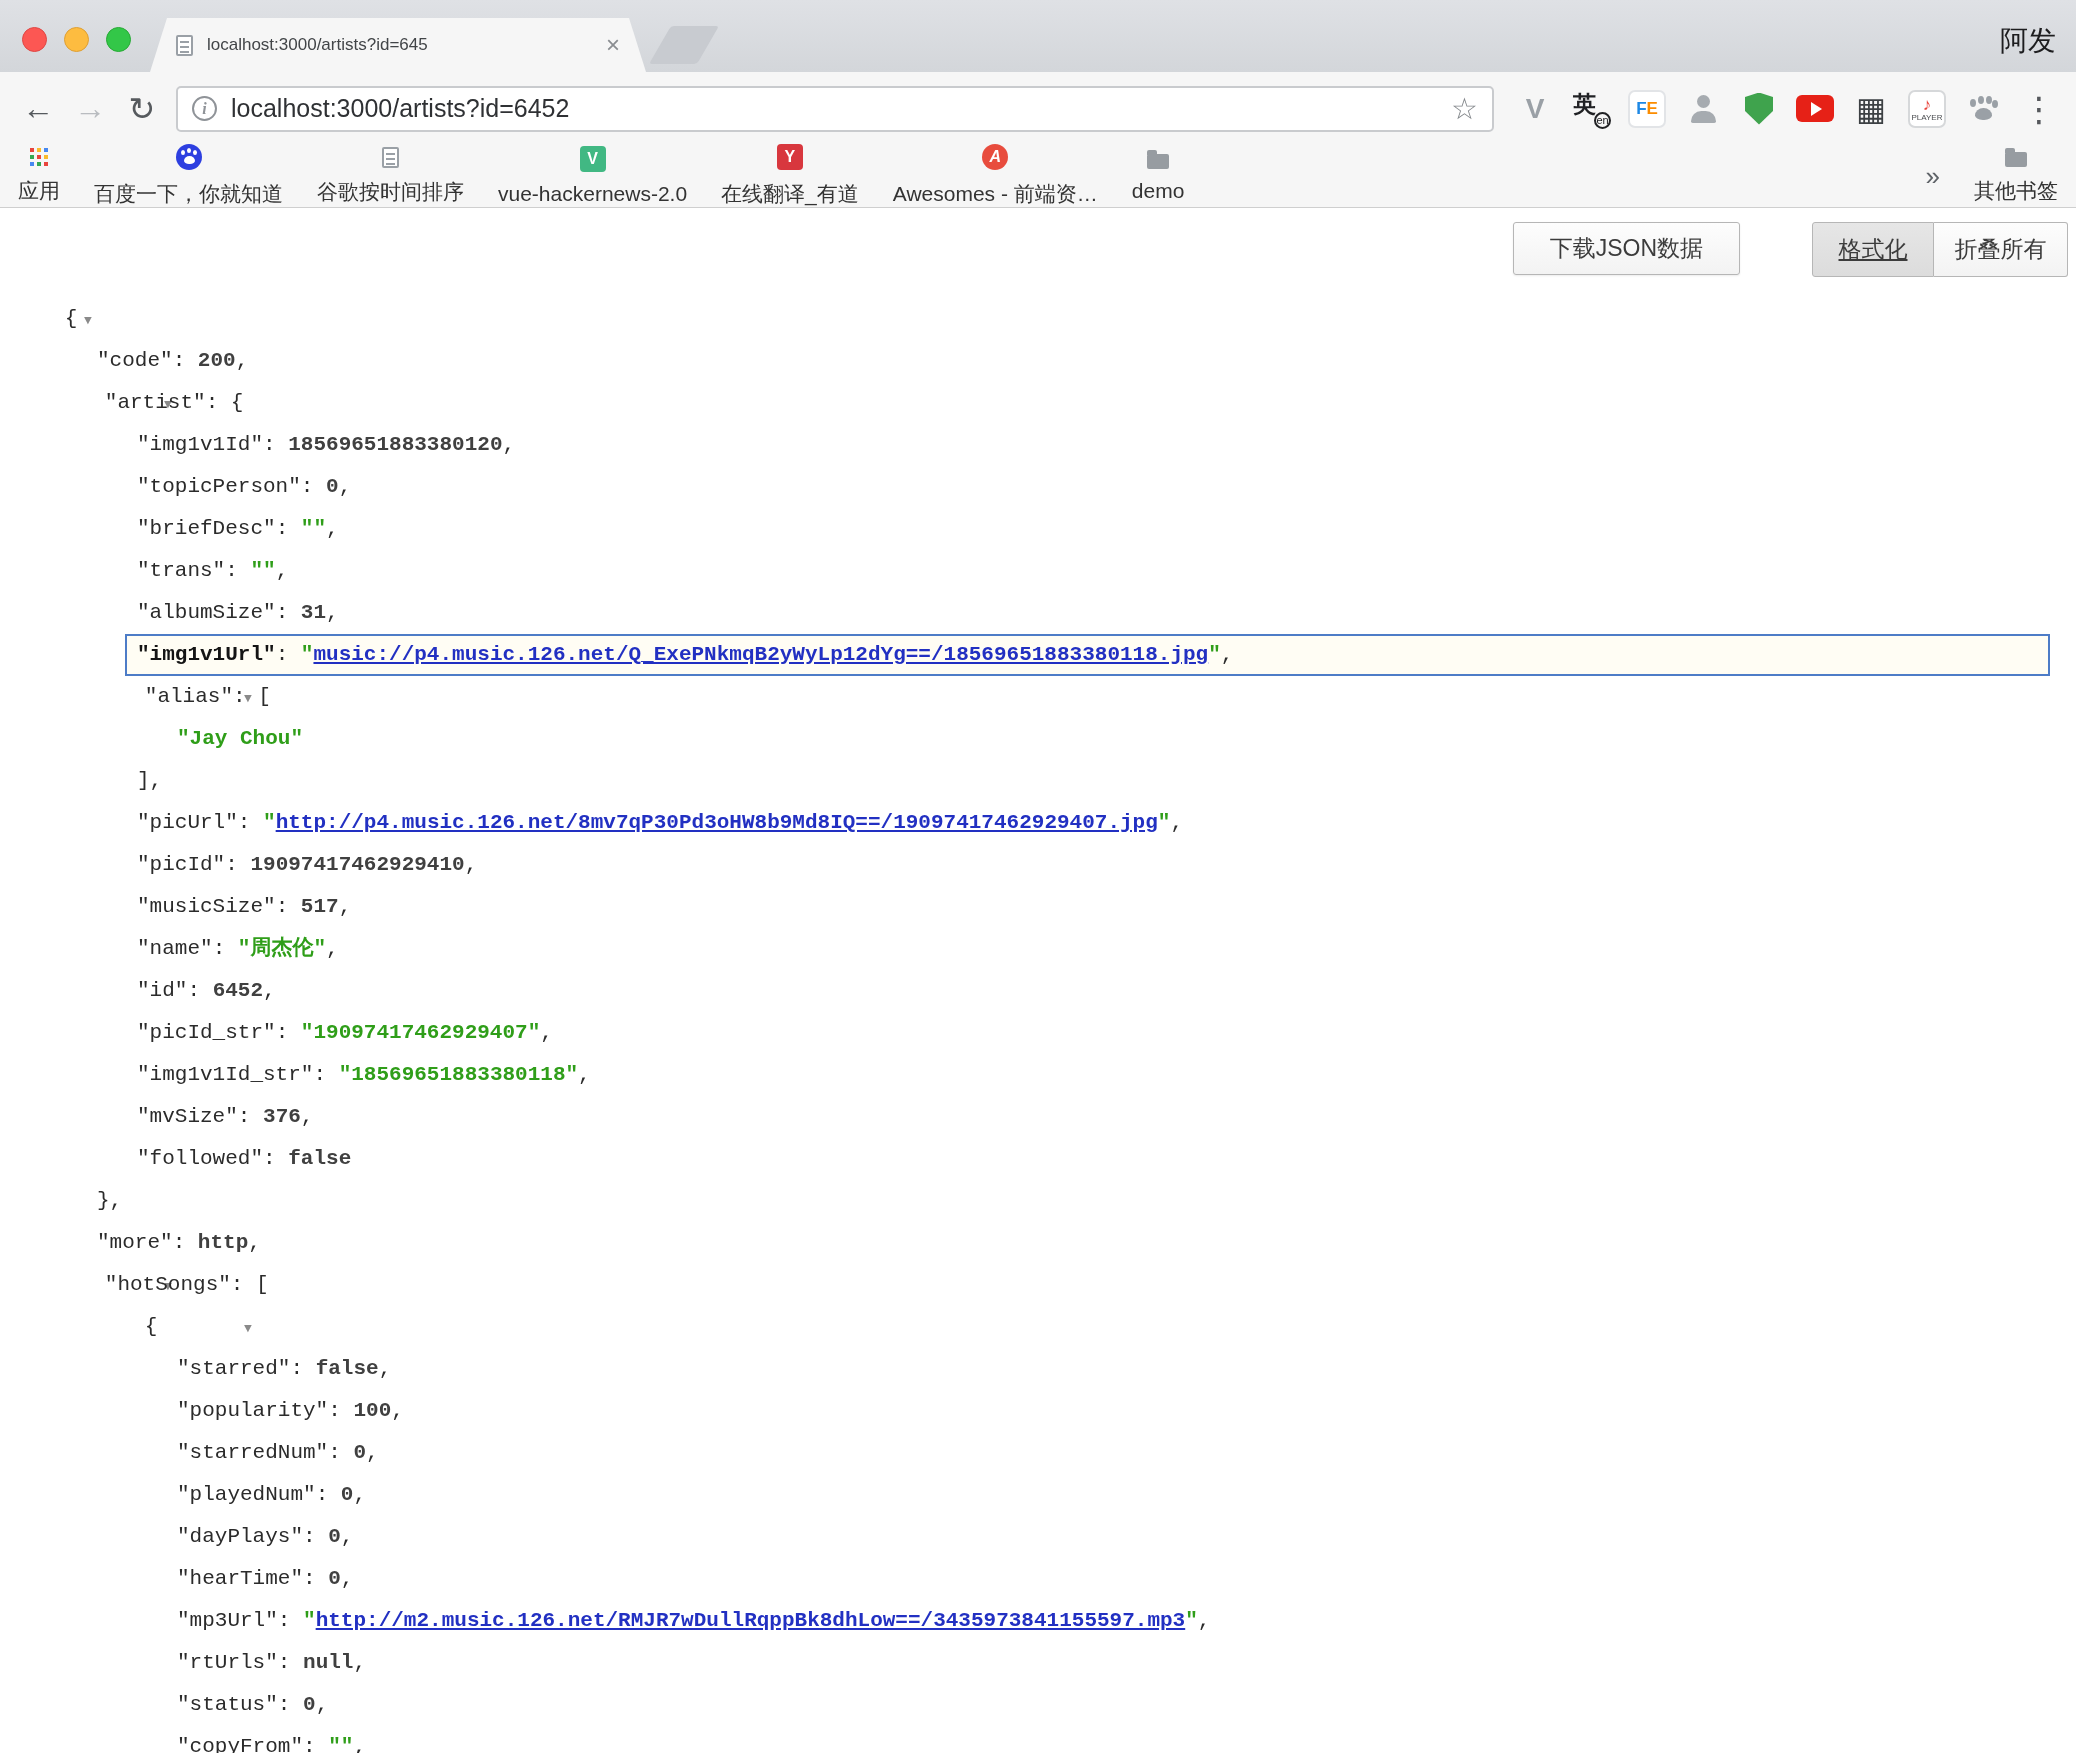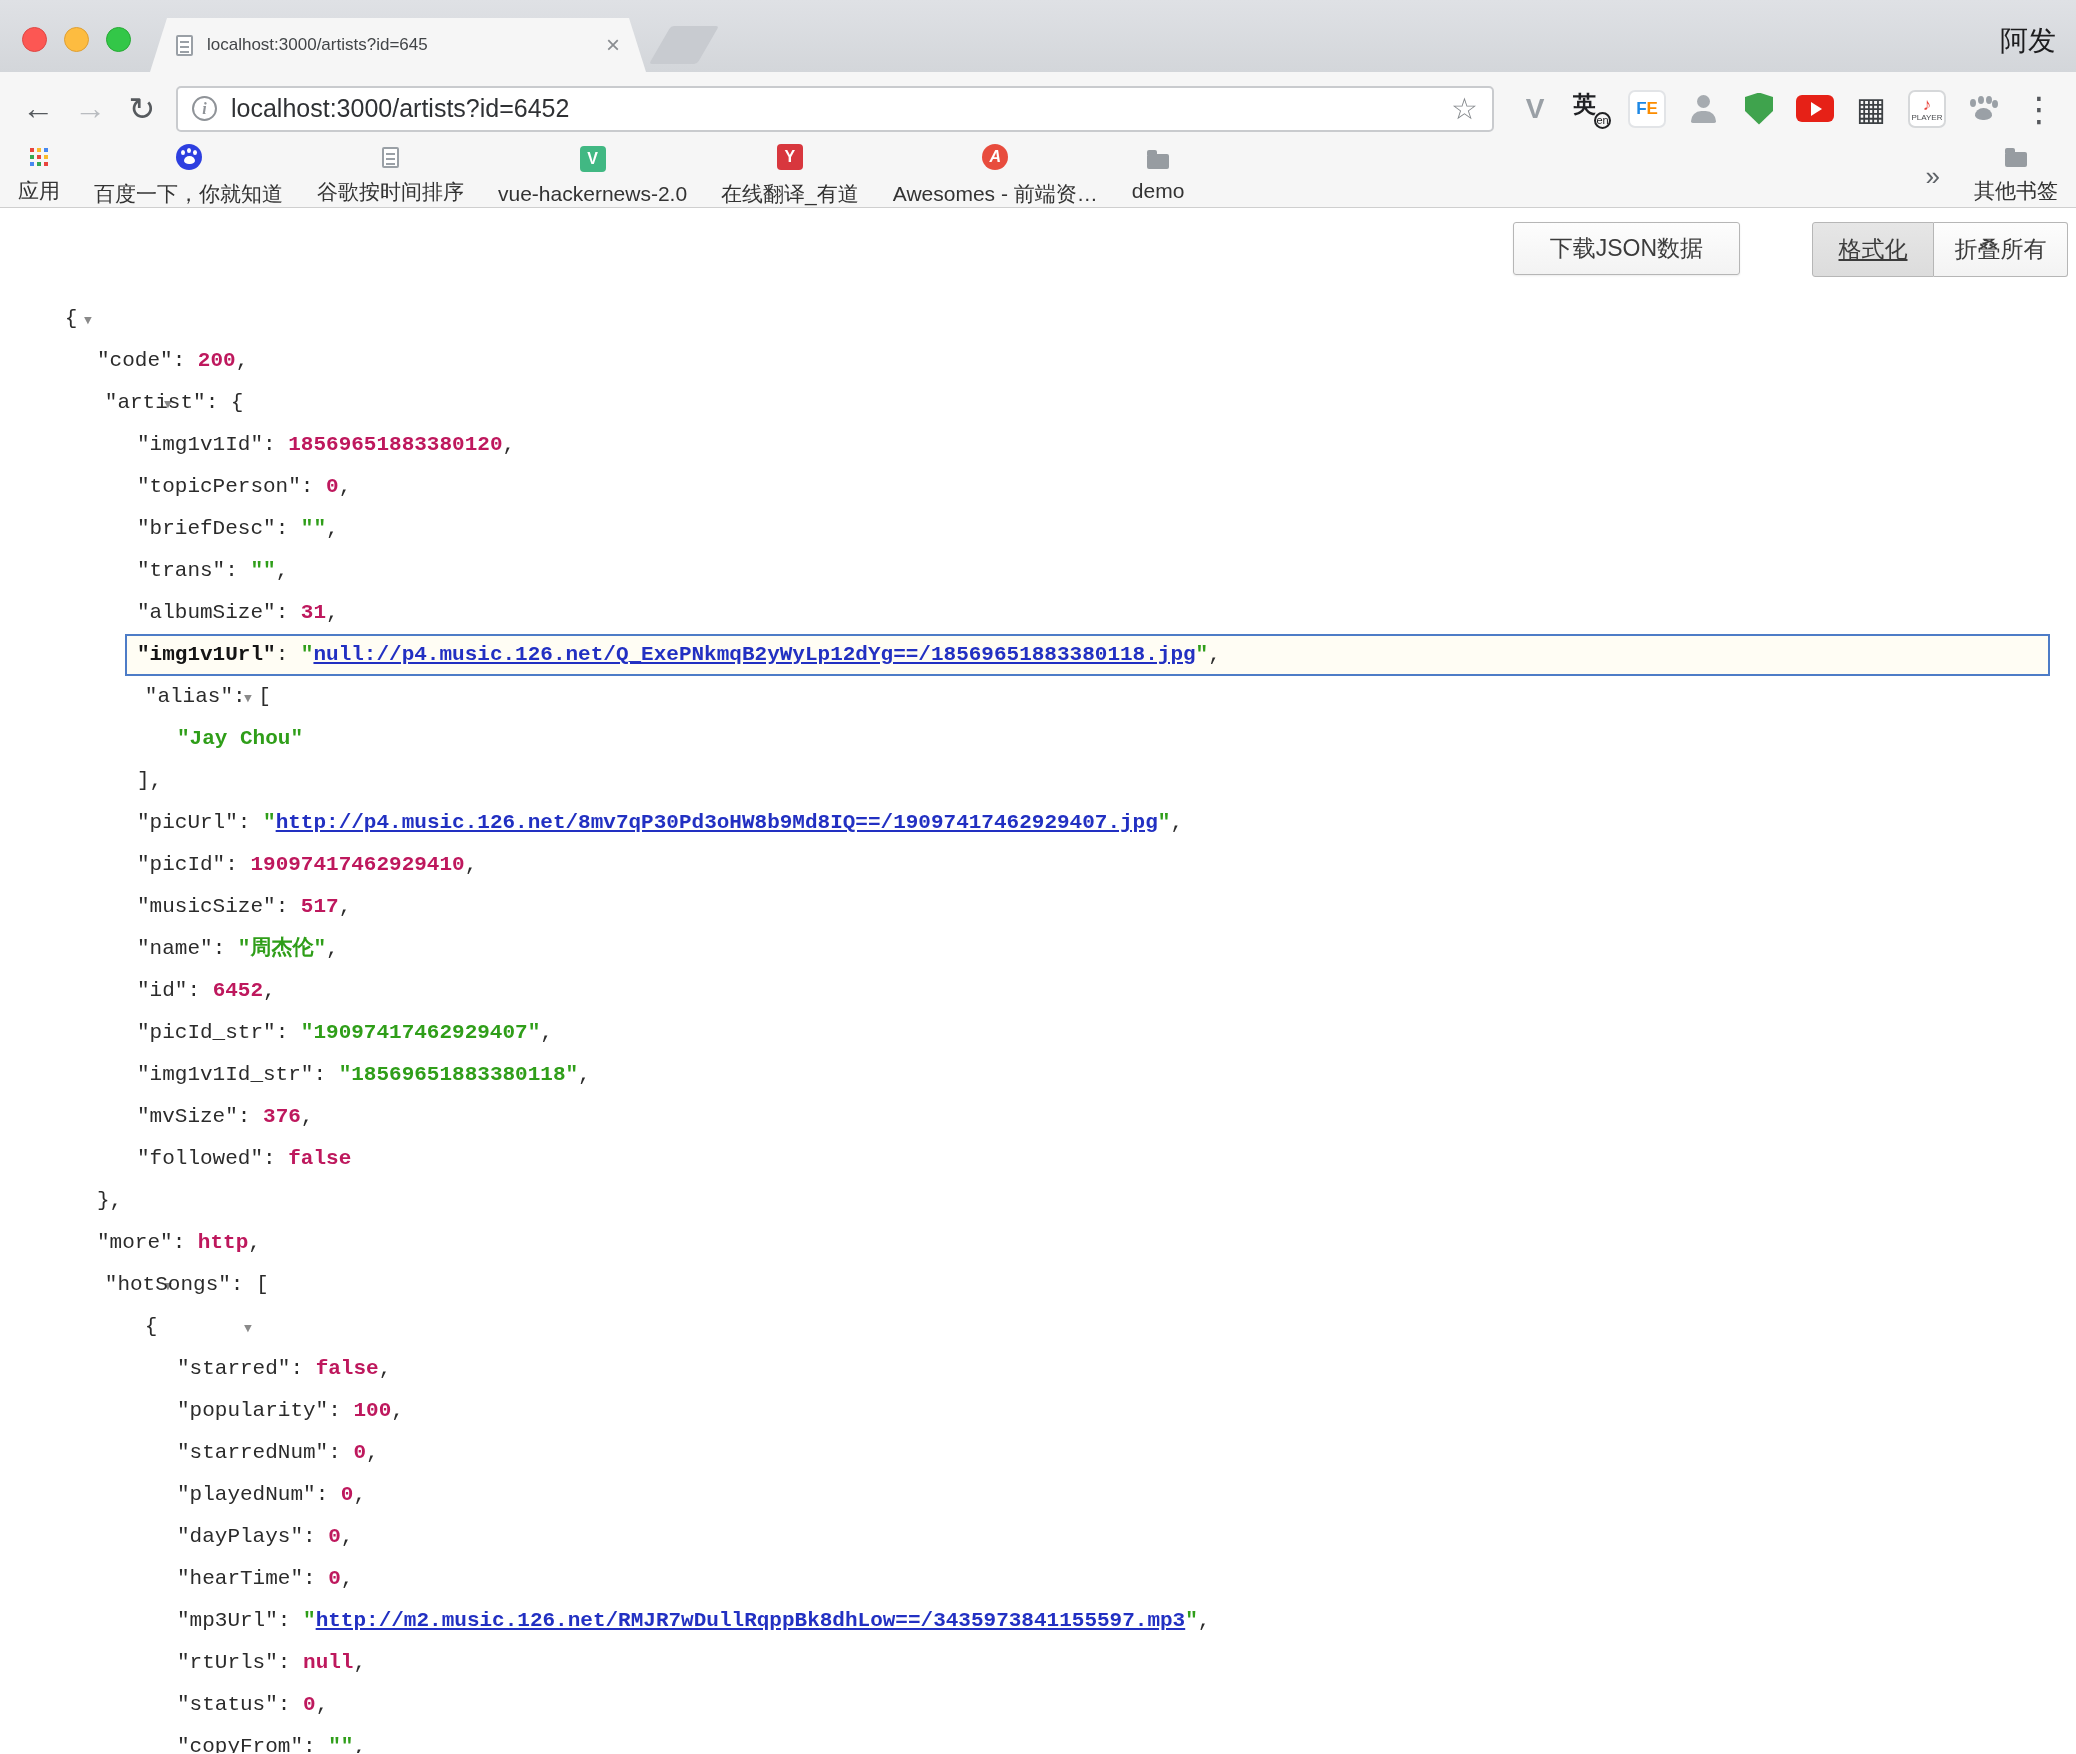--- a/index.html
+++ b/index.html
@@ -101,21 +101,21 @@
   .json { position:absolute; top:90px; left:0; right:0; font-family:"Liberation Mono","DejaVu Sans Mono",monospace;
     font-size:21px; }
   .jline { position:relative; height:42px; line-height:42px; white-space:nowrap; }
   .jline span { position:relative; z-index:1; }
   .caret { position:absolute; top:0; width:22px; text-align:center; font-size:13px; color:#8a8a8a; z-index:1; }
   .jline.hl::before { content:''; position:absolute; left:calc(var(--pl) - 12px); right:26px; top:0; bottom:0;
     background:#fffdf4; border:2px solid #4d7cc7; z-index:0; }
   .tk-k  { color:#2b2b2b; }
   .tk-kb { color:#141414; font-weight:bold; }
   .tk-p  { color:#2b2b2b; }
-  .tk-n  { color:#be185d; font-weight:bold; }
+  .tk-n  { color:#404040; font-weight:bold; }
   .tk-s  { color:#2f9e19; font-weight:bold; }
   .tk-q  { color:#2f9e19; font-weight:bold; }
   .tk-l  { color:#2230c2; font-weight:bold; text-decoration:underline; cursor:pointer; }
 </style>
 </head>
 <body>
 
 <div class="browser">
 
   <div class="tabstrip">
@@ -234,21 +234,21 @@
     </div>
     <div class="json" id="json-lines">
         <div class="jline" style="padding-left: 57px; --pl: 57px;"><span class="caret" style="left: 27px;">▼</span><span class="tk-p">{</span></div>
         <div class="jline" style="padding-left: 97px; --pl: 97px;"><span class="tk-k">"code"</span><span class="tk-p">: </span><span class="tk-n">200</span><span class="tk-p">,</span></div>
         <div class="jline" style="padding-left: 97px; --pl: 97px;"><span class="caret" style="left: 67px;">▼</span><span class="tk-k">"artist"</span><span class="tk-p">: {</span></div>
         <div class="jline" style="padding-left: 137px; --pl: 137px;"><span class="tk-k">"img1v1Id"</span><span class="tk-p">: </span><span class="tk-n">18569651883380120</span><span class="tk-p">,</span></div>
         <div class="jline" style="padding-left: 137px; --pl: 137px;"><span class="tk-k">"topicPerson"</span><span class="tk-p">: </span><span class="tk-n">0</span><span class="tk-p">,</span></div>
         <div class="jline" style="padding-left: 137px; --pl: 137px;"><span class="tk-k">"briefDesc"</span><span class="tk-p">: </span><span class="tk-s">""</span><span class="tk-p">,</span></div>
         <div class="jline" style="padding-left: 137px; --pl: 137px;"><span class="tk-k">"trans"</span><span class="tk-p">: </span><span class="tk-s">""</span><span class="tk-p">,</span></div>
         <div class="jline" style="padding-left: 137px; --pl: 137px;"><span class="tk-k">"albumSize"</span><span class="tk-p">: </span><span class="tk-n">31</span><span class="tk-p">,</span></div>
-        <div class="jline hl" style="padding-left: 137px; --pl: 137px;"><span class="tk-kb">"img1v1Url"</span><span class="tk-p">: </span><span class="tk-q">"</span><span class="tk-l">null://p4.music.126.net/Q_ExePNkmqB2yWyLp12dYg==/18569651883380118.jpg</span><span class="tk-q">"</span><span class="tk-p">,</span></div>
+        <div class="jline hl" style="padding-left: 137px; --pl: 137px;"><span class="tk-kb">"img1v1Url"</span><span class="tk-p">: </span><span class="tk-q">"</span><span class="tk-l">music://p4.music.126.net/Q_ExePNkmqB2yWyLp12dYg==/18569651883380118.jpg</span><span class="tk-q">"</span><span class="tk-p">,</span></div>
         <div class="jline" style="padding-left: 137px; --pl: 137px;"><span class="caret" style="left: 107px;">▼</span><span class="tk-k">"alias"</span><span class="tk-p">: [</span></div>
         <div class="jline" style="padding-left: 177px; --pl: 177px;"><span class="tk-s">"Jay Chou"</span></div>
         <div class="jline" style="padding-left: 137px; --pl: 137px;"><span class="tk-p">],</span></div>
         <div class="jline" style="padding-left: 137px; --pl: 137px;"><span class="tk-k">"picUrl"</span><span class="tk-p">: </span><span class="tk-q">"</span><span class="tk-l">http://p4.music.126.net/8mv7qP30Pd3oHW8b9Md8IQ==/19097417462929407.jpg</span><span class="tk-q">"</span><span class="tk-p">,</span></div>
         <div class="jline" style="padding-left: 137px; --pl: 137px;"><span class="tk-k">"picId"</span><span class="tk-p">: </span><span class="tk-n">19097417462929410</span><span class="tk-p">,</span></div>
         <div class="jline" style="padding-left: 137px; --pl: 137px;"><span class="tk-k">"musicSize"</span><span class="tk-p">: </span><span class="tk-n">517</span><span class="tk-p">,</span></div>
         <div class="jline" style="padding-left: 137px; --pl: 137px;"><span class="tk-k">"name"</span><span class="tk-p">: </span><span class="tk-s">"周杰伦"</span><span class="tk-p">,</span></div>
         <div class="jline" style="padding-left: 137px; --pl: 137px;"><span class="tk-k">"id"</span><span class="tk-p">: </span><span class="tk-n">6452</span><span class="tk-p">,</span></div>
         <div class="jline" style="padding-left: 137px; --pl: 137px;"><span class="tk-k">"picId_str"</span><span class="tk-p">: </span><span class="tk-s">"19097417462929407"</span><span class="tk-p">,</span></div>
         <div class="jline" style="padding-left: 137px; --pl: 137px;"><span class="tk-k">"img1v1Id_str"</span><span class="tk-p">: </span><span class="tk-s">"18569651883380118"</span><span class="tk-p">,</span></div>

